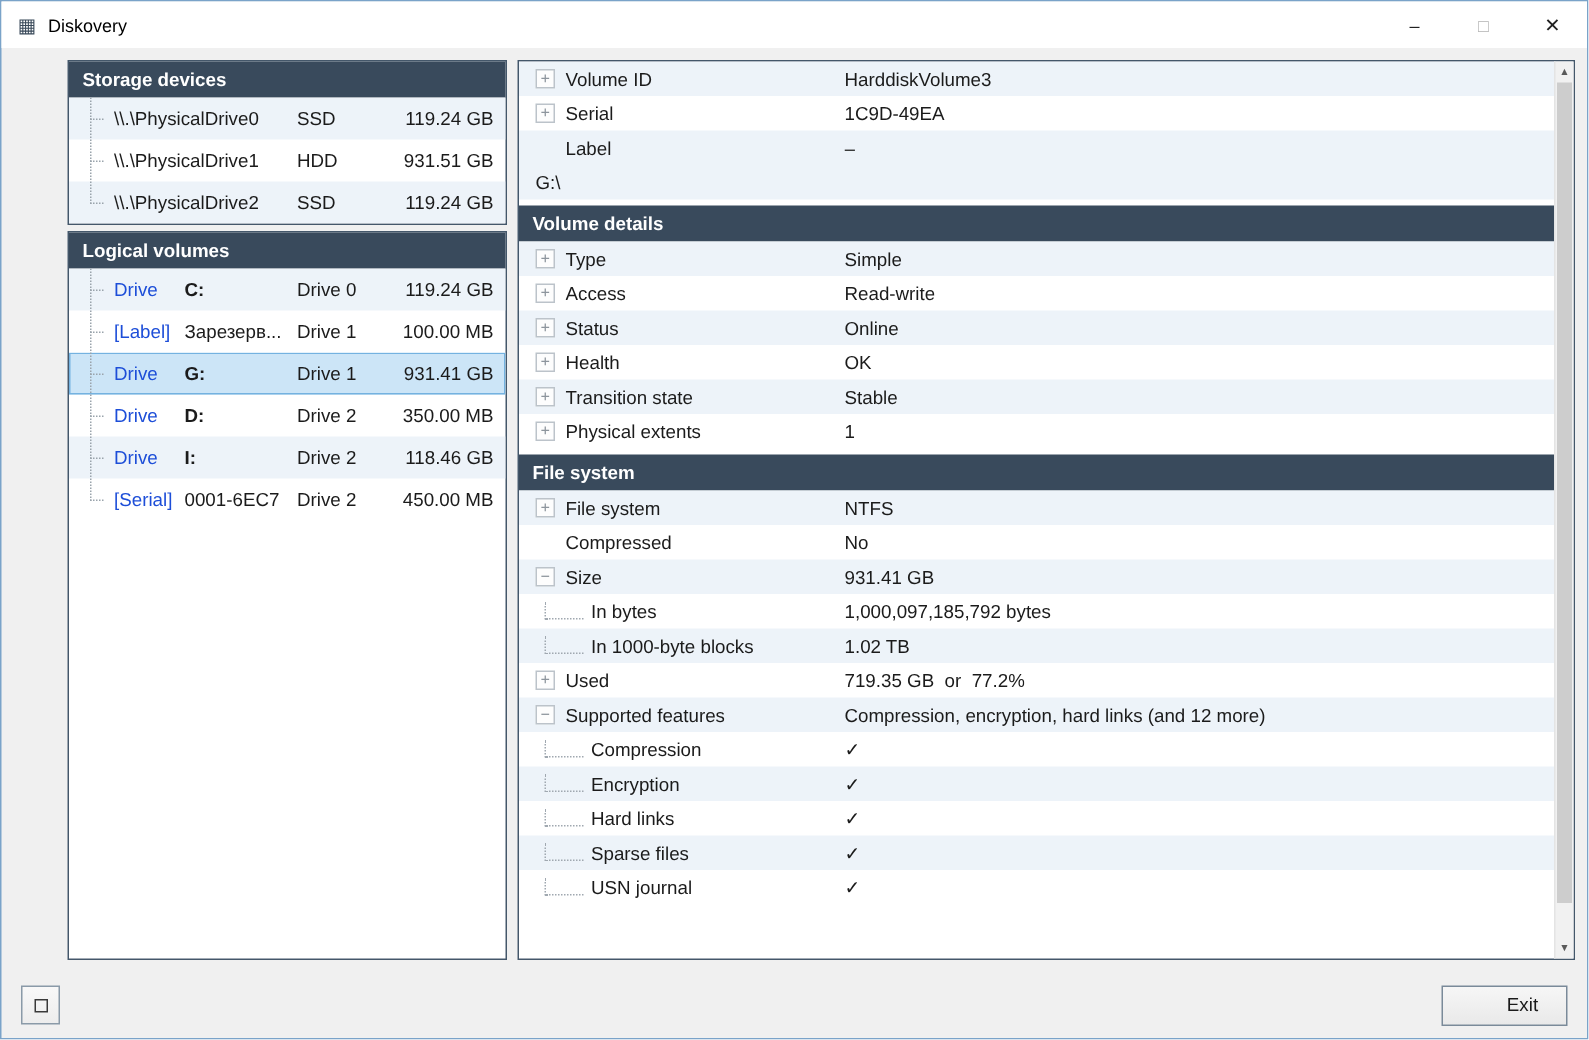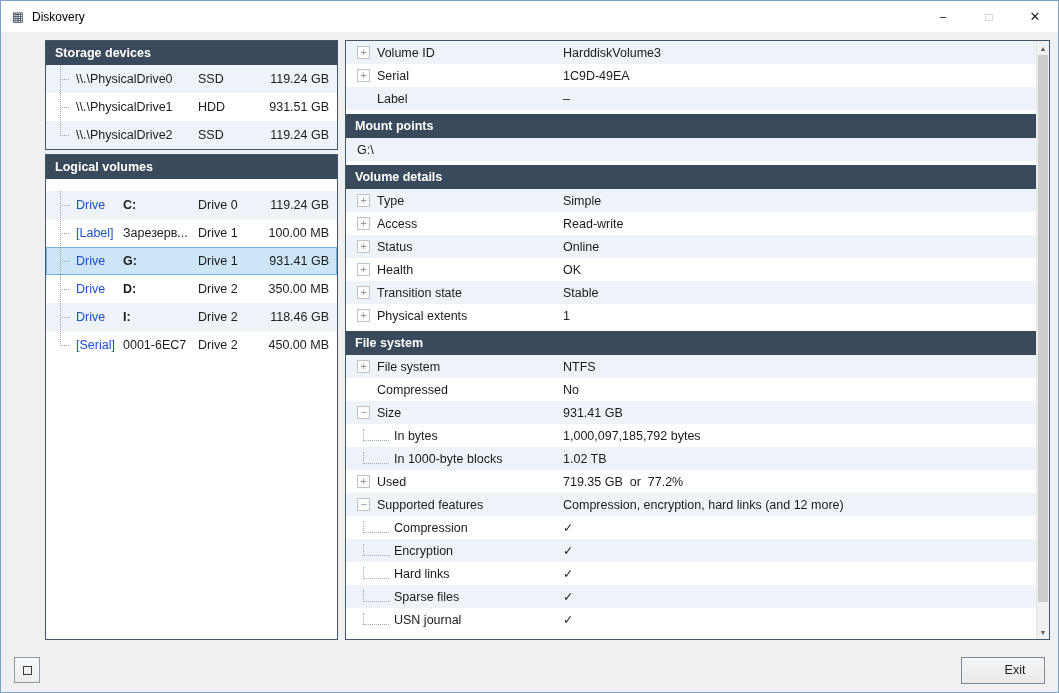--- a/index.html
+++ b/index.html
@@ -34,21 +34,21 @@
   .winbtn.max { color: #b4b4b4; }
   .winbtn.close { font-size: 13px; }
 
   
   .main { flex: 1; min-height: 0; display: flex; gap: 7px; padding: 8px; margin-left: 36px; }
   .left-col { width: 293px; flex: none; display: flex; flex-direction: column; gap: 4px; }
   .panel {
     border: 1px solid #44576a; background: #fff;
     display: flex; flex-direction: column; min-height: 0;
   }
-  .panel.grow { flex: 1; gap: 12px; }
+  .panel.grow { flex: 1; }
   .panel-header, .dheader {
     background: #394a5c; color: #fff; font-weight: bold;
     height: 24px; line-height: 24px; padding: 0 9px; font-size: 12.5px;
     flex: none;
   }
   .rows { overflow: hidden; position: relative; }
   .panel.grow .rows { flex: 1; }
 
   
   .lrow {
@@ -220,21 +220,20 @@
             </div>
             <span class="dvalue">1C9D-49EA</span>
           </div>
           <div class="drow alt">
             <div class="d-left">
               <span class="exp hid">+</span>
               <span class="dlabel">Label</span>
             </div>
             <span class="dvalue">–</span>
           </div>
-          <div class="dheader">Mount points</div>
           <div class="drow alt">
             <div class="d-left">
               <span class="dlabel">G:\</span>
             </div>
             <span class="dvalue"></span>
           </div>
           <div class="dheader">Volume details</div>
           <div class="drow alt">
             <div class="d-left">
               <span class="exp">+</span>

